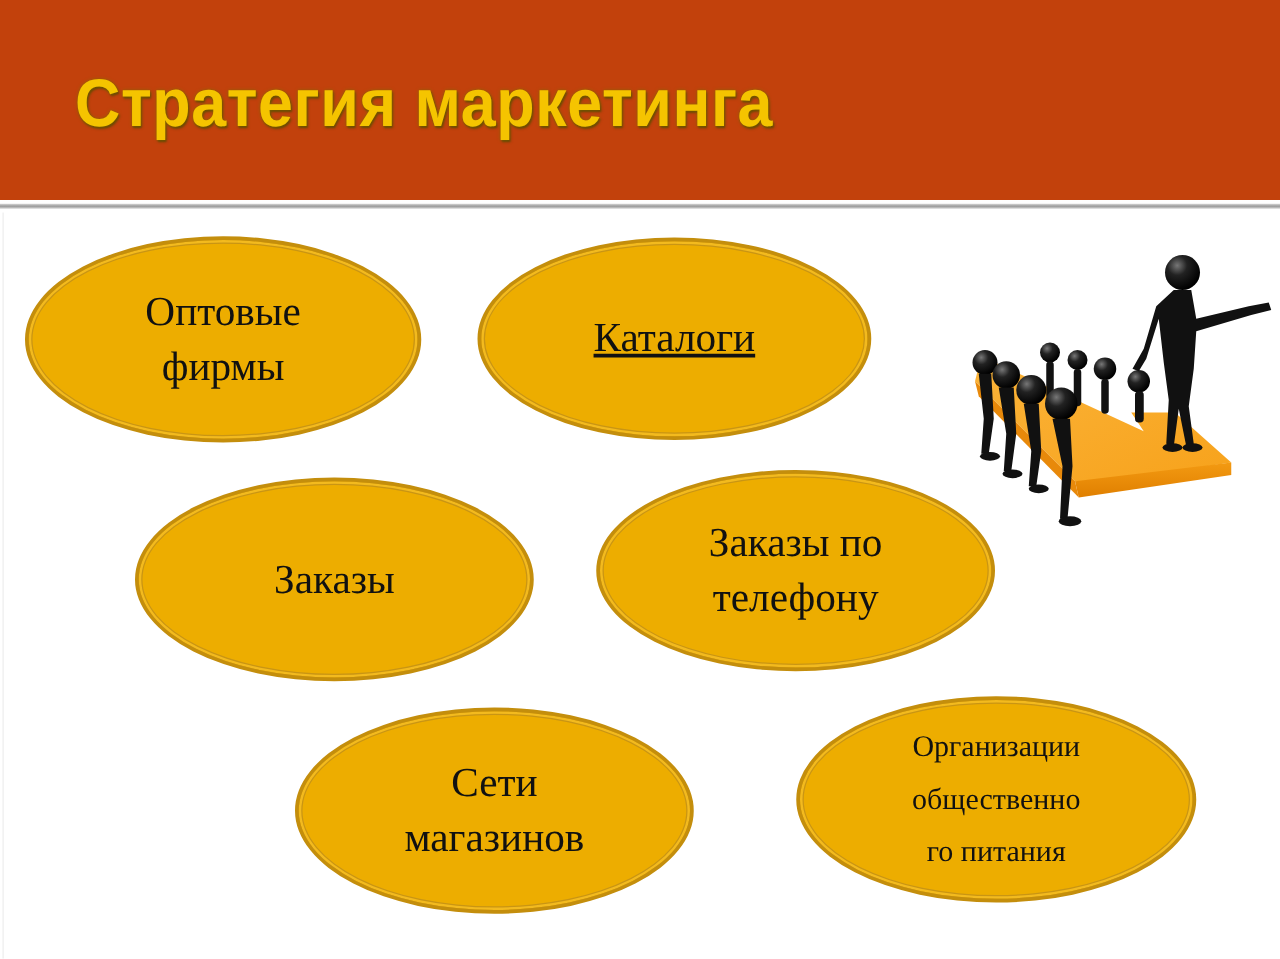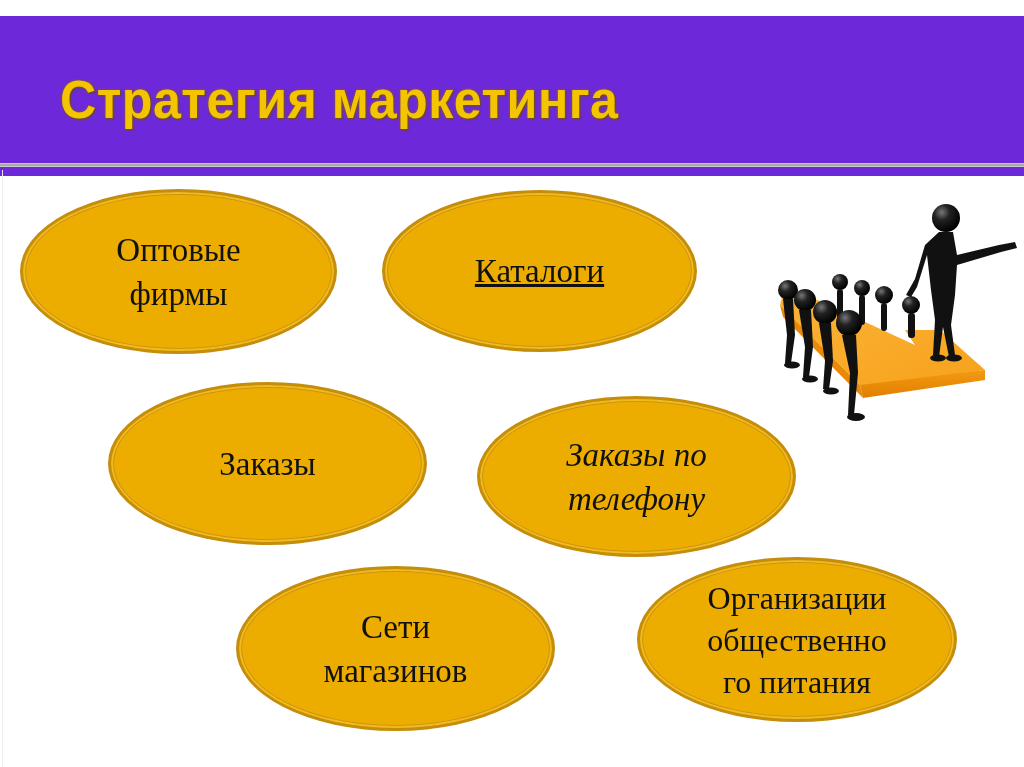--- a/index.html
+++ b/index.html
@@ -2,22 +2,22 @@
 <html><head>
 <meta charset="utf-8">
 <style>
   html, body { margin: 0; padding: 0; }
   body {
     width: 1024px; height: 767px; position: relative; overflow: hidden;
     background: #ffffff;
     font-family: "Liberation Serif", "DejaVu Serif", serif;
   }
   .header {
-    position: absolute; left: 0; top: 16px; width: 1024px; height: 160px;
-    background: #6d28d9;
+    position: absolute; left: 0; top: 0; width: 1024px; height: 160px;
+    background: #c2410c;
   }
   .title {
     position: absolute; left: 60px; top: 52px;
     font-family: "Liberation Sans", "DejaVu Sans", sans-serif;
     font-size: 54px; font-weight: bold; letter-spacing: 0.5px;
     color: #F5C400;
     text-shadow: 0 0 3px #8a6a00, 1px 1px 2px #5a4400;
     white-space: nowrap;
     transform: scaleX(0.93); transform-origin: left center;
   }
@@ -38,24 +38,24 @@
     display: flex; align-items: center; justify-content: center;
     text-align: center; color: #111;
   }
   .ellipse .label {
     font-size: 33px; line-height: 44px;
     white-space: pre-line;
   }
   #e1 { left: 20px;  top: 189px; width: 317px; height: 165px; justify-content: center; }
   #e2 { left: 382px; top: 190px; width: 315px; height: 162px; text-decoration: underline; }
   #e3 { left: 108px; top: 382px; width: 319px; height: 163px; }
-  #e4 { left: 477px; top: 396px; width: 319px; height: 161px; font-style: italic; }
+  #e4 { left: 477px; top: 376px; width: 319px; height: 161px; }
   #e5 { left: 236px; top: 566px; width: 319px; height: 165px; }
   #e6 { left: 637px; top: 557px; width: 320px; height: 165px; }
-  #e6 .label { line-height: 42px; font-size: 32px; }
+  #e6 .label { line-height: 42px; font-size: 24px; }
   .illustration {
     position: absolute; left: 765px; top: 195px; width: 259px; height: 235px;
   }
 </style>
 </head>
 <body>
 
 <div class="header">
   <div class="title">Стратегия маркетинга</div>
 </div>

